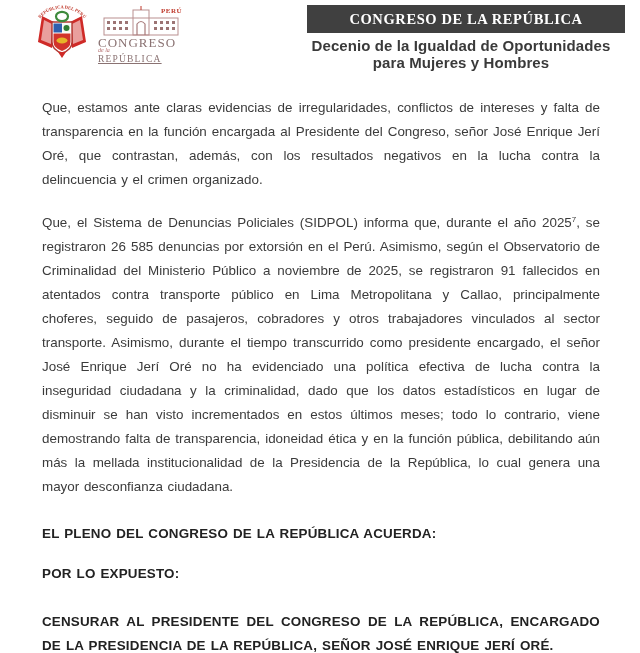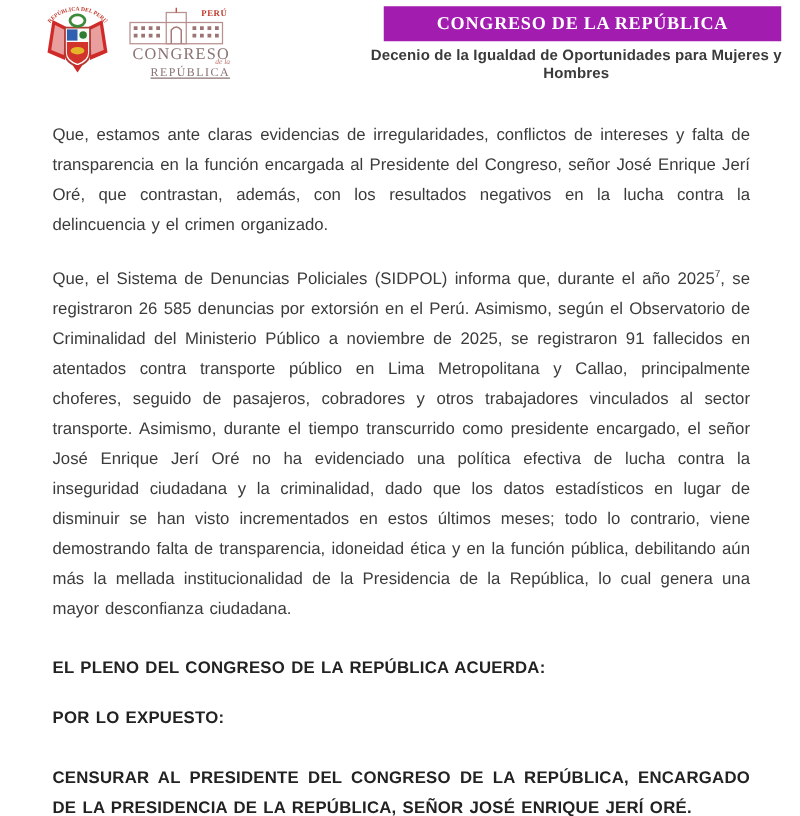--- a/index.html
+++ b/index.html
@@ -5,50 +5,50 @@
   html,body{margin:0;padding:0;background:#ffffff;}
   .page{
     position:relative;
     width:640px;height:653px;
     background:#ffffff;
     font-family:"Liberation Sans", sans-serif;
     overflow:hidden;
   }
   
   .coat{position:absolute;left:28px;top:2px;width:68px;height:64px;}
-  .clogo{position:absolute;left:98px;top:6px;width:86px;height:62px;text-align:right;}
+  .clogo{position:absolute;left:98px;top:6px;width:86px;height:62px;text-align:left;}
   .clogo .peru-tag{
     position:absolute;top:1px;right:2px;
     font-family:"Liberation Serif", serif;
     font-size:7px;font-weight:bold;color:#c0392b;letter-spacing:.5px;
   }
   .clogo .congreso{
     font-family:"Liberation Serif", serif;
     font-size:13px;color:#8a7272;letter-spacing:1px;line-height:11px;margin-top:1px;
   }
   .clogo .dela{
     font-family:"Liberation Serif", serif;font-style:italic;
     font-size:6px;color:#b56d6d;line-height:5px;
   }
   .clogo .republica{
     font-family:"Liberation Serif", serif;
     font-size:9.5px;color:#8a7272;letter-spacing:1.2px;line-height:10px;margin-top:1px;text-decoration:underline;
   }
   .hdr-right{position:absolute;left:295px;top:5px;width:332px;text-align:center;}
   .banner{
     margin-left:12px;width:318px;height:28px;
-    background:#a21caf;
+    background:#404040;
     color:#ffffff;
     font-family:"Liberation Serif", serif;
     font-weight:bold;font-size:14.5px;letter-spacing:.6px;
     line-height:28px;text-align:center;
   }
   .subtitle{
     margin-top:4px;width:332px;
-    font-size:12px;font-weight:bold;color:#3a3a3a;letter-spacing:.1px;
+    font-size:15px;font-weight:bold;color:#3a3a3a;letter-spacing:.1px;
   }
   
   .doc{position:absolute;left:42px;top:84px;width:558px;margin-top:12px;}
   .doc p{
     margin:0;text-align:justify;
     font-size:13.4px;line-height:24px;
     color:#3b3b3b;word-spacing:1px;
   }
   .doc p.b{font-weight:bold;color:#222222;letter-spacing:.2px;}
   .p2{margin-top:19px !important;}

